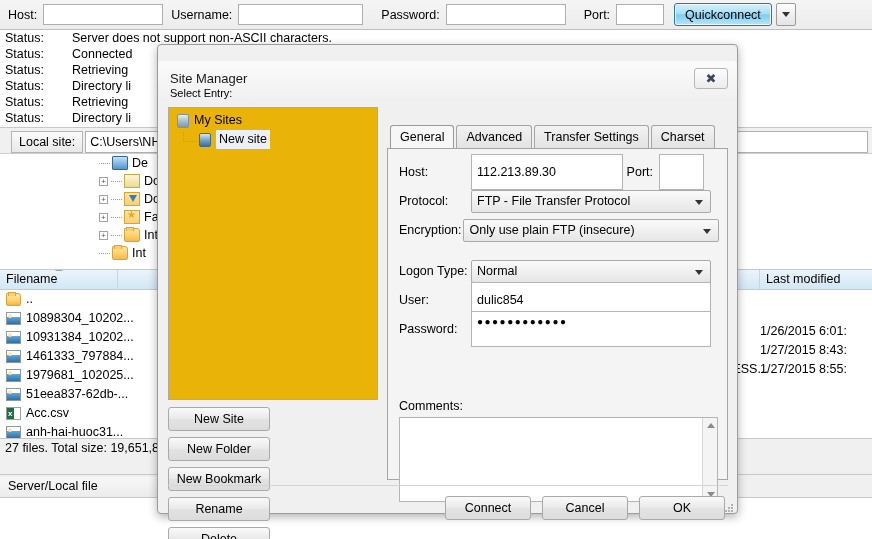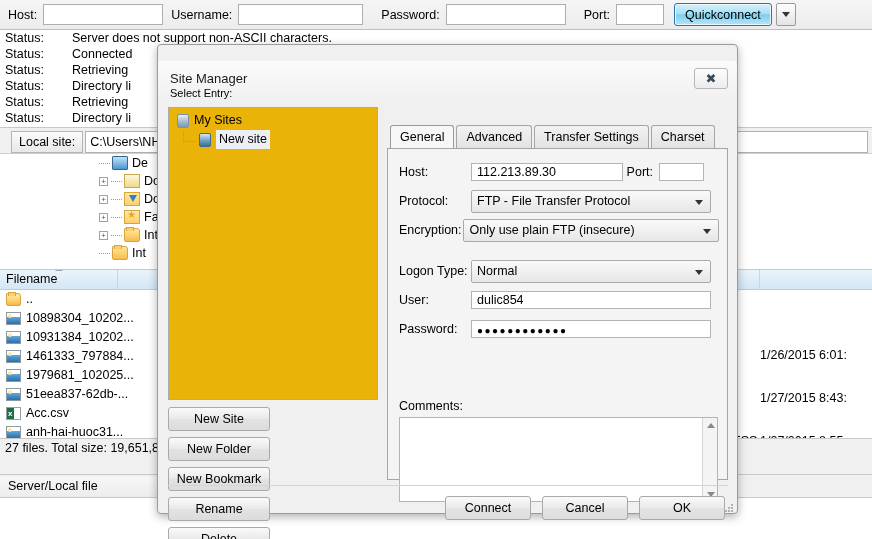--- a/index.html
+++ b/index.html
@@ -120,21 +120,21 @@
   .fico-csv:after{content:"x";position:absolute;left:1px;top:-1px;color:#fff;font-size:8px;font-weight:bold;line-height:13px;}
   .fl-status {
     position:absolute; left:0; bottom:0; width:872px; height:18px; line-height:18px;
     background:#f0f0f0; border-top:1px solid #c8c8c8; font-size:12.5px; padding-left:5px; white-space:nowrap;
   }
   
   .remote-head { position:absolute; left:700px; top:270px; width:172px; height:20px;
     background:linear-gradient(180deg,#eaf4fb,#d3e7f5); border-bottom:1px solid #b6cede;
     display:flex; align-items:center; font-size:12.5px; }
   .remote-rows { position:absolute; left:700px; top:290px; width:172px; height:148px; background:#fff; overflow:hidden; font-size:12.5px; }
-  .rr { height:19px; line-height:19px; display:flex; white-space:nowrap;margin-top:24px; }
+  .rr { height:19px; line-height:19px; display:flex; white-space:nowrap; }
   .rr .c1 { width:60px; padding-left:6px; }
   .rr .c2 { width:112px; }
 
   
   .queue {
     position:absolute; left:0; top:474px; width:872px; height:24px;
     background:#f0f0f0; border-top:1px solid #c8c8c8; border-bottom:1px solid #c8c8c8;
     display:flex; align-items:flex-end;
   }
   .q-head { height:20px; width:230px; line-height:19px; padding-left:8px;
@@ -192,21 +192,21 @@
   }
   .tab.active { background:#f7f7f7; border-color:#9a9a9a; }
   .tabpanel {
     position:absolute; left:229px; top:67px; width:341px; height:332px;
     background:#f4f4f4; border:1px solid #a5a5a5;
   }
 
   .frow { position:absolute; left:11px; height:24px; display:flex; align-items:center; width:320px; }
   .flabel { width:72px; font-size:12.5px; }
   .finput {
-    height:18px; border:1px solid #b4b4b4; background:#fff;
+    height:36px; border:1px solid #b4b4b4; background:#fff;
     font-family:"Liberation Sans", sans-serif; font-size:12.5px;
     padding:0 5px; color:#000; outline:none;
   }
   .finput.ro { background:#efefef; color:#6a6a6a; }
   .fselect {
     height:23px; border:1px solid #a9a9a9; border-radius:2px;
     background:linear-gradient(180deg,#fafafa 0%,#e6e6e6 100%);
     font-size:12.5px; display:flex; align-items:center; padding:0 5px;
     position:relative; cursor:pointer;
   }
@@ -366,20 +366,23 @@
       <span class="fico fico-img"></span>
       <span>anh-hai-huoc31...</span>
     </div>
     <div class="fl-status">27 files. Total size: 19,651,863</div>
   </div>
 
   <div class="remote-head">
     <div class="fl-col" style="width:60px;border-right:1px solid #c3d7e6">
       <span>type</span>
     </div>
+    <div class="fl-col" style="width:112px;border-right:none">
+      <span>Last modified</span>
+    </div>
   </div>
   <div class="remote-rows">
     <div style="height:32px"></div>
     <div class="rr">
       <span class="c1">folder</span>
       <span class="c2">1/26/2015 6:01:</span>
     </div>
     <div class="rr">
       <span class="c1">folder</span>
       <span class="c2">1/27/2015 8:43:</span>

